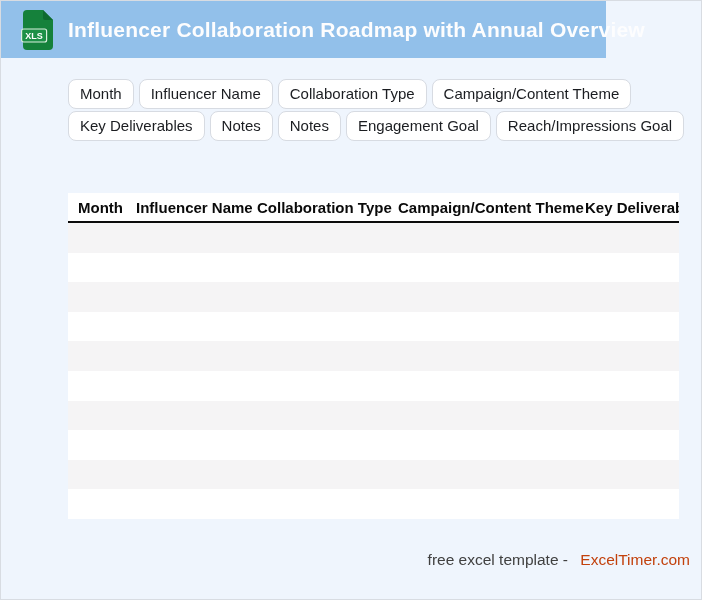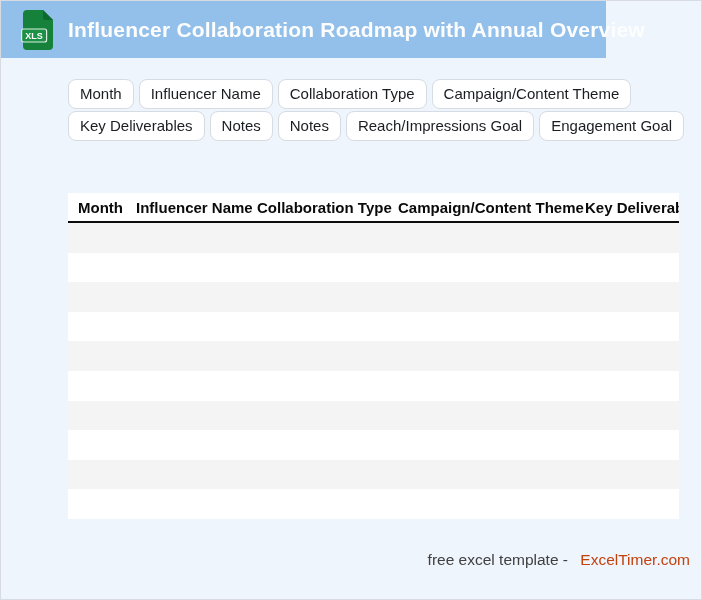--- a/index.html
+++ b/index.html
@@ -120,22 +120,22 @@
     <div class="chip-row">
       <div class="chip">Month</div>
       <div class="chip">Influencer Name</div>
       <div class="chip">Collaboration Type</div>
       <div class="chip">Campaign/Content Theme</div>
     </div>
     <div class="chip-row">
       <div class="chip">Key Deliverables</div>
       <div class="chip">Notes</div>
       <div class="chip">Notes</div>
+      <div class="chip">Engagement Goal</div>
       <div class="chip">Reach/Impressions Goal</div>
-      <div class="chip">Engagement Goal</div>
     </div>
   </div>
 
   <div class="preview-table">
     <div class="thead">
       <div class="th c1">Month</div>
       <div class="th c2">Influencer Name</div>
       <div class="th c3">Collaboration Type</div>
       <div class="th c4">Campaign/Content Theme</div>
       <div class="th c5">Key Deliverables</div>

